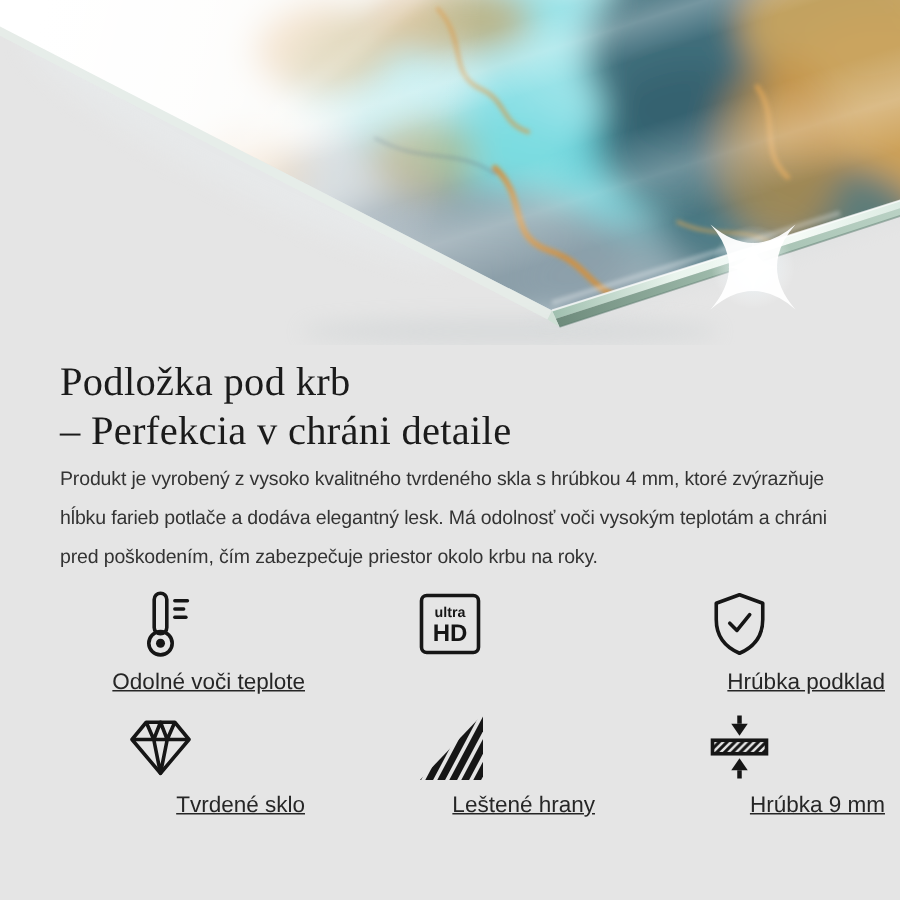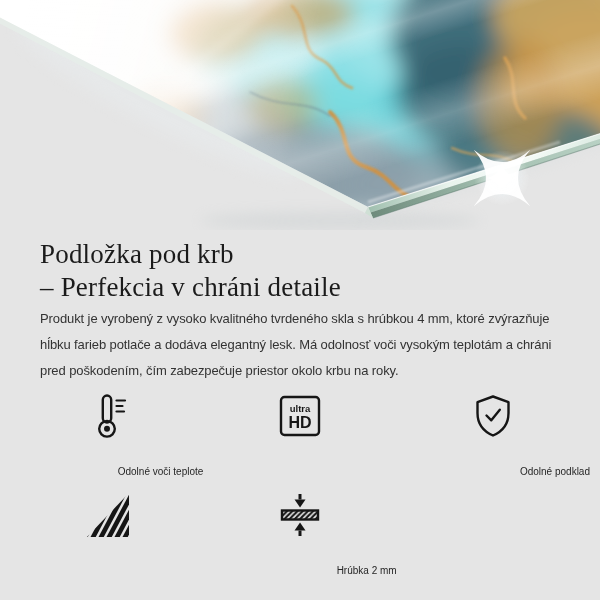--- a/index.html
+++ b/index.html
@@ -7,21 +7,21 @@
         font-family:"Liberation Sans","DejaVu Sans",sans-serif;}
   .hero{position:relative;width:600px;height:230px;overflow:hidden;}
   .hero svg{display:block;}
   .content{padding:0 30px 0 40px;}
   h1{margin:8px 0 0;font-family:"Liberation Serif","DejaVu Serif",serif;font-weight:400;
      font-size:27px;line-height:33px;color:#1b1b1b;letter-spacing:.2px;}
   .desc{margin:2px 0 0;font-size:13px;line-height:26px;color:#333;max-width:545px;letter-spacing:-.1px;}
   .features{width:580px;margin:8px auto 0;display:grid;grid-template-columns:repeat(3,1fr);row-gap:12px;}
   .feature{text-align:right;}
   .icon-wrap{height:48px;display:flex;align-items:center;justify-content:center;}
-  .flabel{margin-top:25px;font-size:10px;line-height:14px;color:#262626;}
+  .flabel{margin-top:8px;font-size:15px;line-height:14px;color:#262626;text-decoration:underline;}
   .ic{stroke:#161616;fill:none;stroke-width:2.4;}
 </style>
 </head>
 <body>
 
 <div class="page">
 
   <div class="hero">
     <svg width="600" height="230" viewBox="0 0 600 230">
       <defs>
@@ -168,57 +168,67 @@
       </div>
     </div>
 
     <div class="feature">
       <div class="icon-wrap">
         <svg width="48" height="48" viewBox="0 0 48 48">
           <path class="ic" d="M24 4.5 L39.5 10.2 V21 C39.5 32.6 32.6 39.8 24 43.5 C15.4 39.8 8.5 32.6 8.5 21 V10.2 Z" stroke-width="2.5" stroke-linejoin="round"></path>
           <path class="ic" d="M17.5 23.5 L22.3 28.3 L30.8 17.8" stroke-width="2.5" stroke-linecap="round" stroke-linejoin="round"></path>
         </svg>
       </div>
-      <div class="flabel">Odolné podklad</div>
-    </div>
-
+      <div class="flabel">Hrúbka podklad</div>
+    </div>
+
+    <div class="feature">
+      <div class="icon-wrap">
+        <svg width="48" height="48" viewBox="0 0 48 48">
+          <path class="ic" d="M5 19 L14.5 7.5 L33.5 7.5 L43 19 L24 41.5 Z" stroke-width="2.2" stroke-linejoin="round"></path>
+          <path class="ic" d="M5 19 L43 19 M14.5 7.5 L19.5 19 L24 41.5 L28.5 19 L33.5 7.5 M19.5 19 L24 7.5 L28.5 19" stroke-width="2.2" stroke-linejoin="round"></path>
+        </svg>
+      </div>
+      <div class="flabel">Tvrdené sklo</div>
+    </div>
 
     <div class="feature">
       <div class="icon-wrap">
         <svg width="48" height="48" viewBox="0 0 48 48">
           <defs>
               <clipPath id="triClip">
                 <path d="M4,46 L46,46 L46,2 Z"></path>
               </clipPath>
             </defs>
           <g clip-path="url(#triClip)" stroke="#161616" stroke-width="4.6">
             <line x1="-8" y1="50" x2="18" y2="1"></line>
             <line x1="0" y1="50" x2="26" y2="1"></line>
             <line x1="8" y1="50" x2="34" y2="1"></line>
             <line x1="16" y1="50" x2="42" y2="1"></line>
             <line x1="24" y1="50" x2="50" y2="1"></line>
             <line x1="32" y1="50" x2="58" y2="1"></line>
             <line x1="40" y1="50" x2="66" y2="1"></line>
           </g>
         </svg>
       </div>
+      <div class="flabel">Leštené hrany</div>
     </div>
 
     <div class="feature">
       <div class="icon-wrap">
         <svg width="48" height="48" viewBox="0 0 48 48">
           <defs>
             <pattern id="hatchP" width="5.2" height="5.2" patternUnits="userSpaceOnUse">
               <path d="M-1,6.2 L6.2,-1 M-2.3,2.3 L2.3,-2.3 M2.9,7.5 L7.5,2.9" stroke="#161616" stroke-width="2"></path>
             </pattern>
           </defs>
           <line x1="24" y1="3" x2="24" y2="8.5" stroke="#161616" stroke-width="3"></line>
           <polygon points="18.5,8.5 29.5,8.5 24,16.5" fill="#161616"></polygon>
           <rect x="6" y="19.5" width="36" height="9" fill="url(#hatchP)" stroke="#161616" stroke-width="2.4"></rect>
           <polygon points="18.5,39.5 29.5,39.5 24,31.5" fill="#161616"></polygon>
           <line x1="24" y1="39.5" x2="24" y2="45" stroke="#161616" stroke-width="3"></line>
         </svg>
       </div>
-      <div class="flabel">Hrúbka 2 mm</div>
+      <div class="flabel">Hrúbka 9 mm</div>
     </div>
 
   </div>
 </div>
 
 </body></html>

